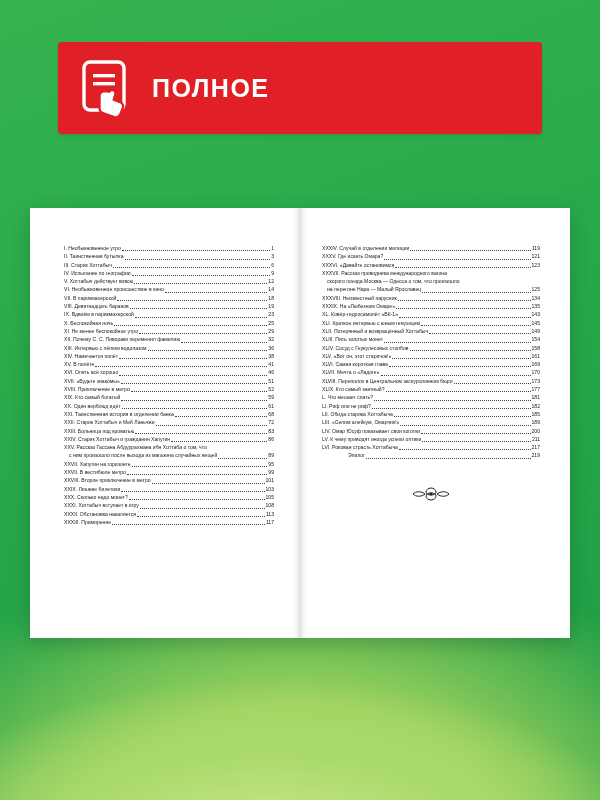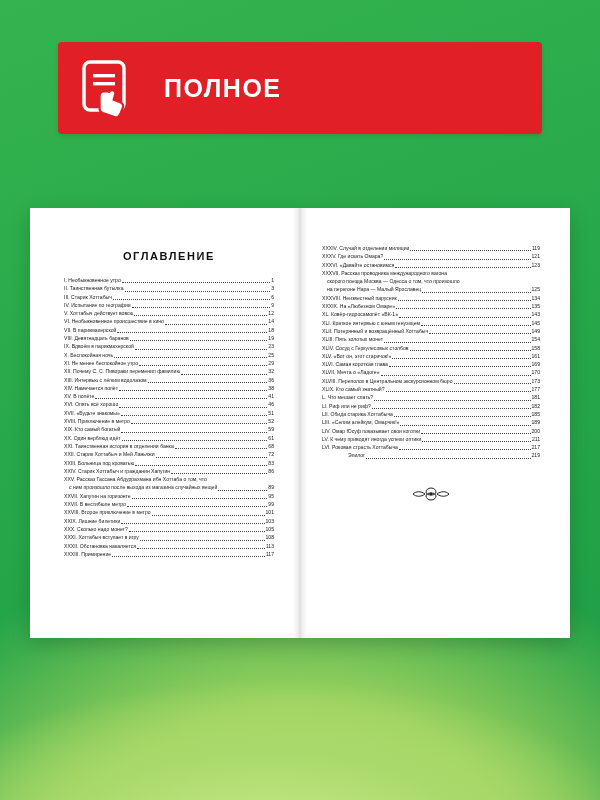--- a/index.html
+++ b/index.html
@@ -27,21 +27,21 @@
     background:#e01f26;border-radius:4px;
     display:flex;align-items:center;
     box-shadow:0 2px 4px rgba(0,0,0,.10);
   }
   .banner-icon{
     width:74px;height:92px;display:flex;align-items:center;justify-content:center;
     margin-left:12px;
   }
   .banner-text{
     color:#ffffff;font-weight:bold;letter-spacing:1.5px;
-    line-height:1.16;font-size:25px;margin-left:20px;
+    line-height:1.16;font-size:25px;margin-left:8px;
   }
   .banner-text div{white-space:nowrap;}
 
   
   .book{
     position:absolute;left:30px;top:208px;width:540px;height:430px;
     background:#ffffff;
     box-shadow:0 6px 18px rgba(0,0,0,.18);
     display:flex;
   }
@@ -94,21 +94,20 @@
       <path d="M30 34c2.4-3.2 7.2-1.6 6.2 2.2l-1.6 5.6 6.6 2.4c2.6 1 3.6 3.4 2.6 5.8l-2.6 6.2c-1 2.4-3.4 3.6-5.8 2.8l-11.6-4c-2-.7-3.2-2.2-3.2-4.2V38c0-2.6 2-4.6 4.6-4.6h4.8z" fill="#ffffff" stroke="#e01f26" stroke-width="2.2" stroke-linejoin="round"></path>
     </svg>
   </div>
   <div class="banner-text">
     <div>ПОЛНОЕ</div>
   </div>
 </div>
 
 <div class="book">
   <div class="page left">
-    <div class="toc-title">ОГЛАВЛЕНИЕ</div>
     <ul class="toc" id="toc-left">
         <li>
           <span class="t">I. Необыкновенное утро</span>
           <span class="dots"></span>
           <span class="p">1</span>
         </li>
         <li>
           <span class="t">II. Таинственная бутылка</span>
           <span class="dots"></span>
           <span class="p">3</span>

